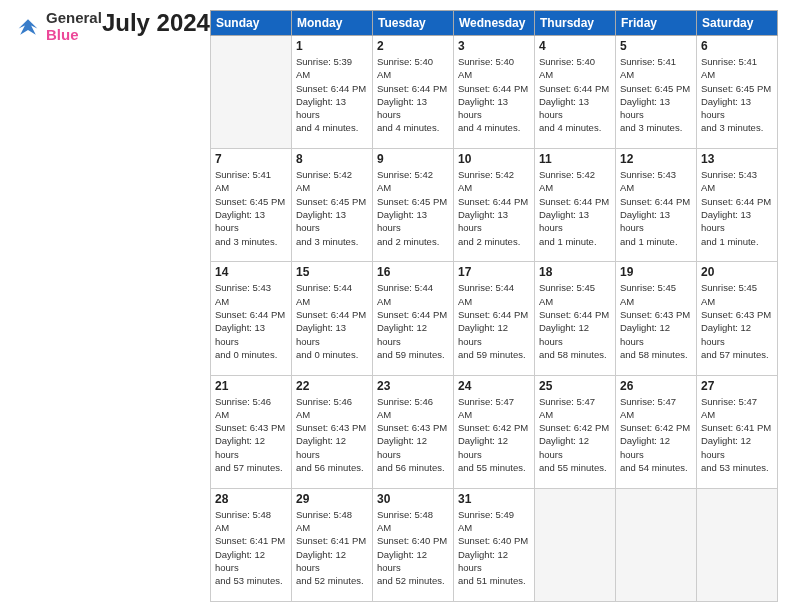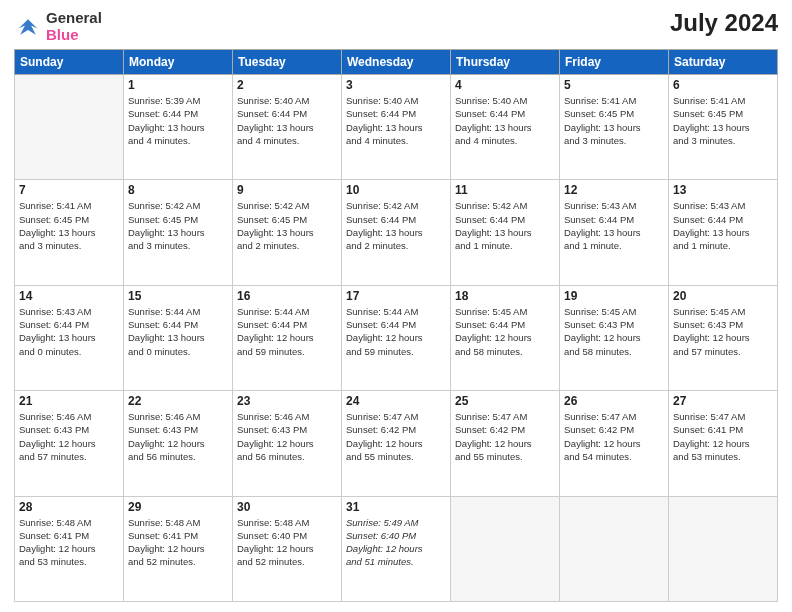--- a/index.html
+++ b/index.html
@@ -10,21 +10,21 @@
       font-family: Arial, sans-serif;
       font-size: 11px;
       color: #333;
       overflow: hidden;
     }
     .page {
       width: 792px;
       height: 612px;
       padding: 10px 14px 10px 14px;
       display: flex;
-      flex-direction: column;
+      flex-direction: row;
     }
     .header {
       display: flex;
       justify-content: space-between;
       align-items: flex-start;
       margin-bottom: 6px;
     }
     .logo {
       display: flex;
       align-items: center;
@@ -344,21 +344,21 @@
           </td>
           <td>
             <div class="day-number">30</div>
             <div class="day-info" style="white-space: pre-line;">Sunrise: 5:48 AM
 Sunset: 6:40 PM
 Daylight: 12 hours
 and 52 minutes.</div>
           </td>
           <td>
             <div class="day-number">31</div>
-            <div class="day-info" style="white-space: pre-line; font-style: italic;">Sunrise: 5:49 AM
+            <div class="day-info" style="white-space: pre-line;">Sunrise: 5:49 AM
 Sunset: 6:40 PM
 Daylight: 12 hours
 and 51 minutes.</div>
           </td>
           <td class="empty"></td>
           <td class="empty"></td>
           <td class="empty"></td>
         </tr>
       </tbody>
   </table>

